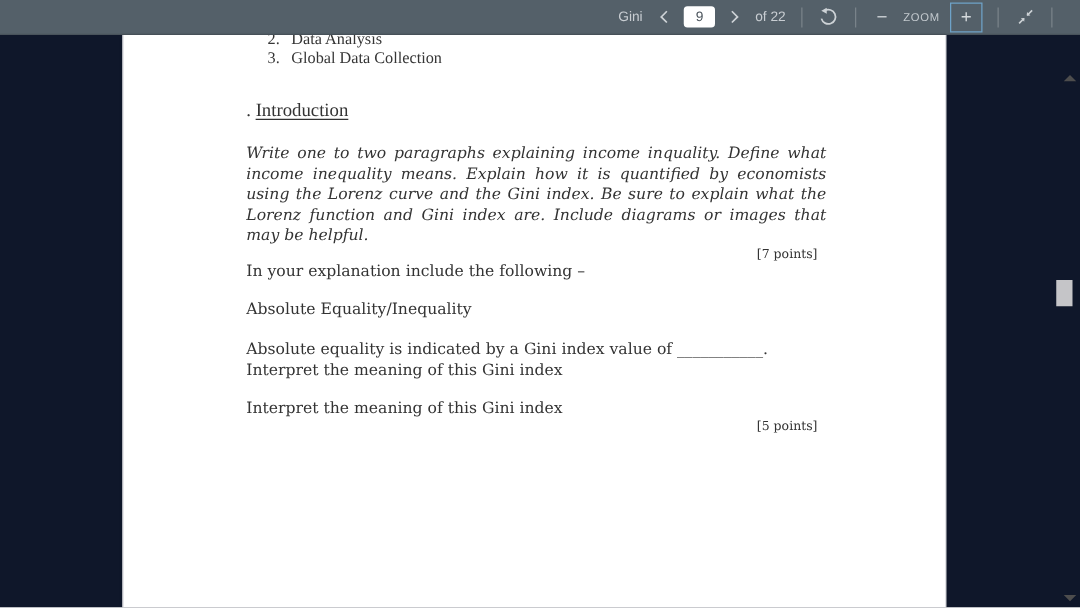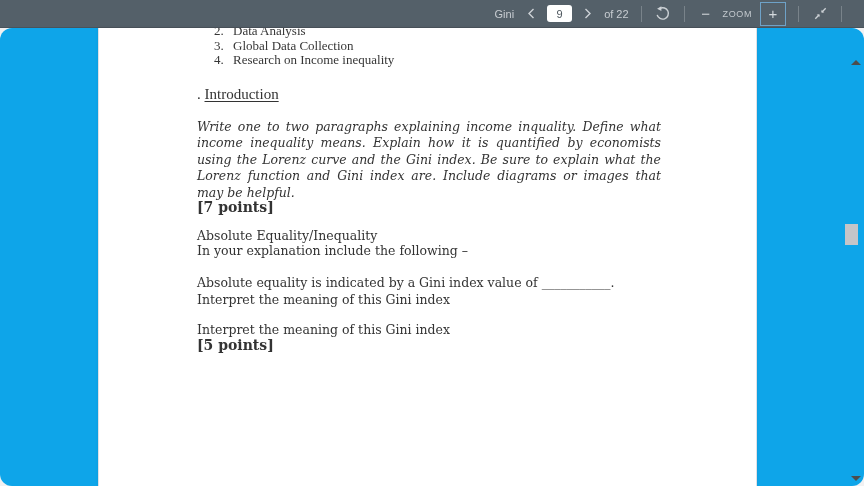--- a/index.html
+++ b/index.html
@@ -42,21 +42,21 @@
   .plus-box {
     width:26px; height:24px; border:1px solid #6ea2c8;
     display:flex; align-items:center; justify-content:center;
     font-size:15px; color:#d4d9dc; cursor:pointer; background:transparent;
     font-family:"Liberation Sans", sans-serif;
   }
   .minus-btn { font-size:15px; }
   .icon-svg { display:block; }
 
   
-  .content { position:absolute; top:28px; left:0; right:0; bottom:0; background:#0ea5e9;border-radius:12px; }
+  .content { position:absolute; top:28px; left:0; right:0; bottom:0; background:#0f172a; }
   .pdf-page {
     position:absolute; left:98px; top:0; width:659px; bottom:0;
     background:#ffffff;
     border-left:1px solid #e0e0e4; border-right:1px solid #e0e0e4;
     box-shadow:0 0 3px rgba(0,0,0,0.08);
     overflow:hidden;
   }
   .doc {
     position:absolute; left:98px; top:-4px; width:464px;
     color:#363636;
@@ -65,29 +65,29 @@
   .serif2 { font-family:"DejaVu Serif", serif; }
 
   .list-row { font-size:13px; line-height:14.5px; padding-left:17px; }
   .list-num { display:inline-block; width:19px; }
 
   .para1 {
     margin-top:14px; font-size:13.2px; line-height:18px;
     text-align:justify;
   }
   .heading {
-    margin-top:16px; font-size:15px; line-height:20px; color:#333333;
+    margin-top:26px; font-size:15px; line-height:20px; color:#333333;
   }
   .heading .underlined { text-decoration:underline; text-underline-offset:2px; }
 
   .para2 {
     margin-top:15px; font-size:12.5px; line-height:16.5px;
     text-align:justify; color:#333333;font-style:italic;
   }
-  .points { font-size:14px; line-height:13px; text-align:left; padding-right:7px; color:#333333;font-weight:bold; }
+  .points { font-size:10px; line-height:13px; text-align:right; padding-right:7px; color:#333333; }
   .line-block { font-size:12.5px; line-height:17px; color:#333333; }
   .mt-following { margin-top:-2px; }
   .mt-subhead { margin-top:13px; }
   .mt-eq { margin-top:15px; }
   .mt-ineq { margin-top:13px; }
   .points-3 { margin-top:-1px; line-height:17px; }
 
   
   .scrollbar { position:absolute; right:0; top:28px; bottom:0; width:18px; }
   .scroll-arrow {
@@ -164,35 +164,32 @@
   <div class="pdf-page">
     <div class="doc">
 
       <div class="serif1">
         <div class="list-row">
           <span class="list-num">2.</span><span>Data Analysis</span>
         </div>
         <div class="list-row">
           <span class="list-num">3.</span><span>Global Data Collection</span>
         </div>
-        <div class="list-row">
-          <span class="list-num">4.</span><span>Research on Income inequality</span>
-        </div>
       </div>
 
 
       <div class="heading serif1"><span>. </span><span class="underlined">Introduction</span></div>
 
       <p class="para2 serif2">Write one to two paragraphs explaining income inquality. Define what income inequality means. Explain how it is quantified by economists using the Lorenz curve and the Gini index. Be sure to explain what the Lorenz function and Gini index are. Include diagrams or images that may be helpful.</p>
 
       <div class="points serif2">[7 points]</div>
 
+      <div class="line-block serif2 mt-following">In your explanation include the following –</div>
+
       <div class="line-block serif2 mt-subhead">Absolute Equality/Inequality</div>
-
-      <div class="line-block serif2 mt-following">In your explanation include the following –</div>
 
       <div class="mt-eq">
         <div class="line-block serif2">Absolute equality is indicated by a Gini index value of ___________.</div>
         <div class="line-block serif2">Interpret the meaning of this Gini index</div>
       </div>
 
       <div class="mt-ineq">
         <div class="line-block serif2">Interpret the meaning of this Gini index</div>
       </div>
 

